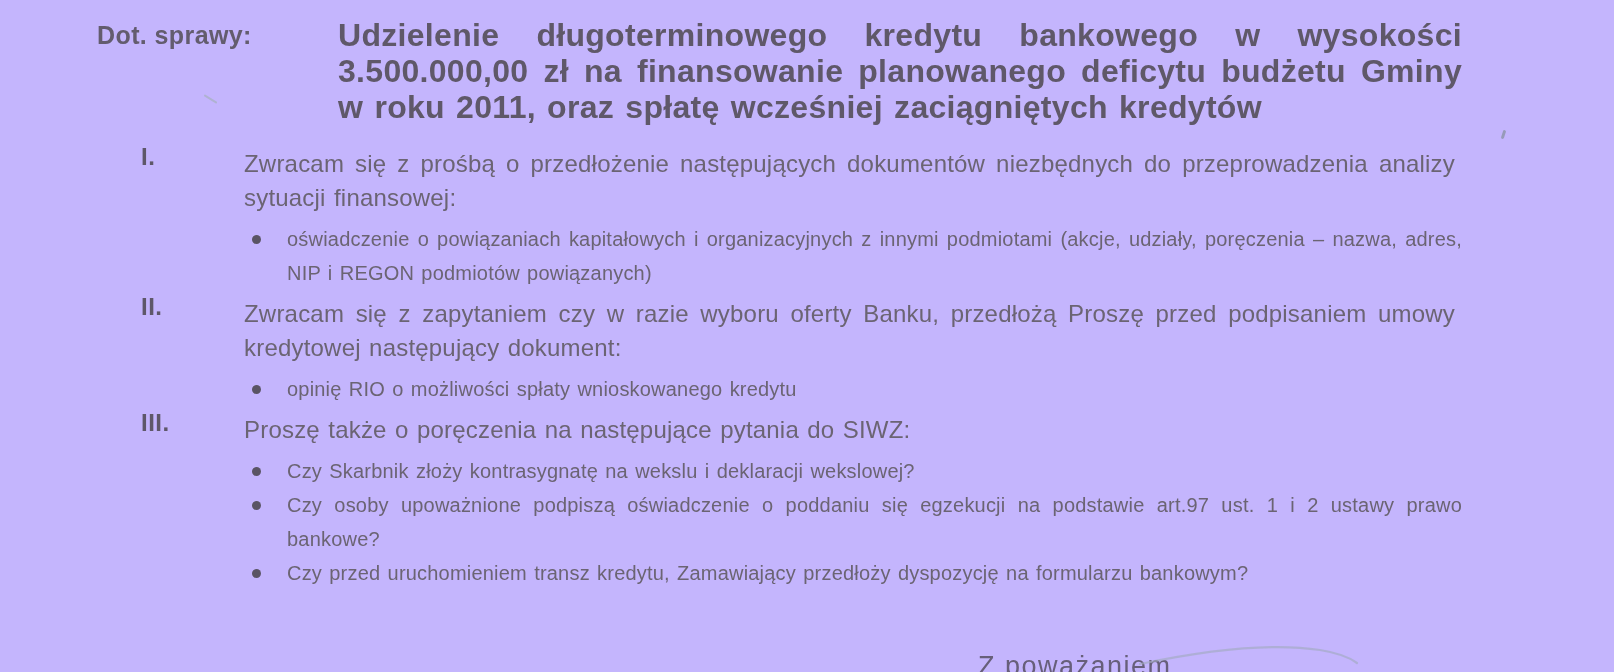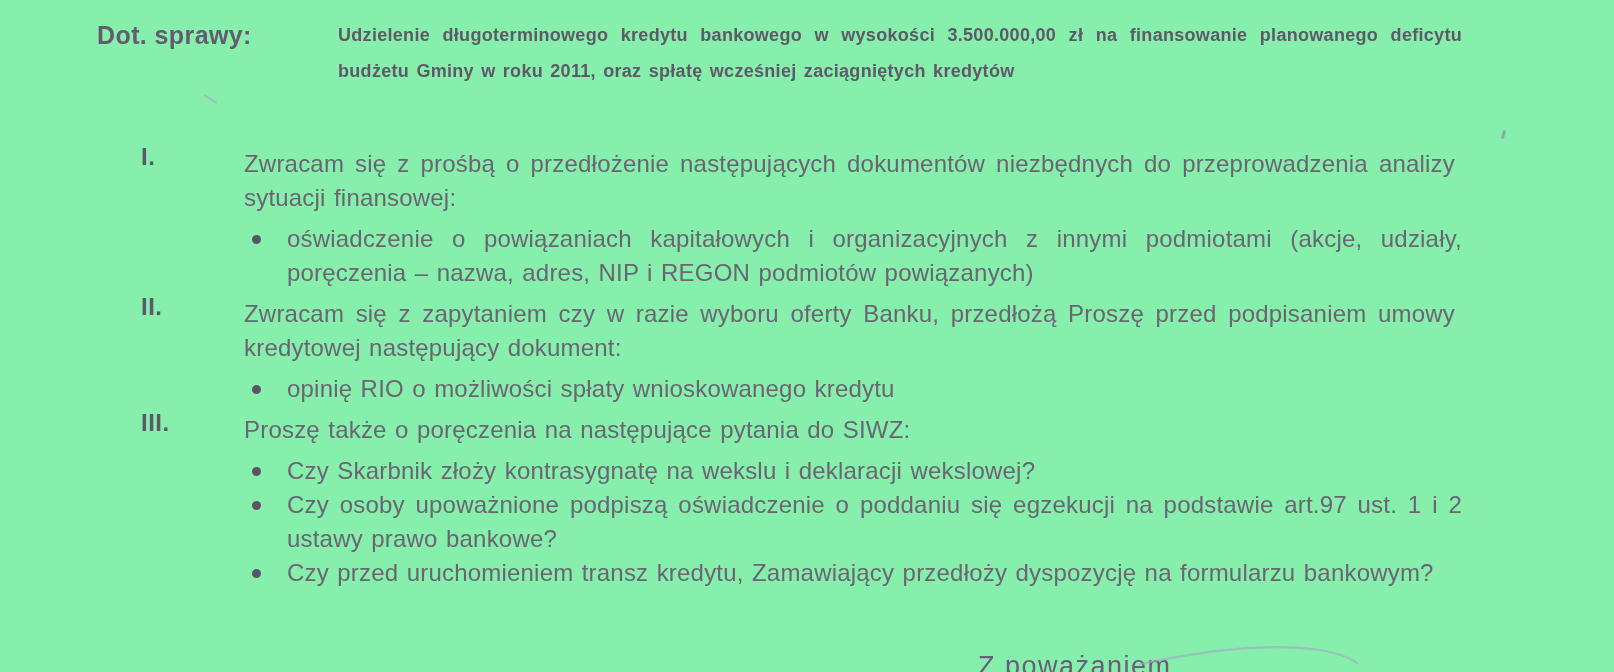--- a/index.html
+++ b/index.html
@@ -1,20 +1,20 @@
 <!DOCTYPE html>
 <html lang="pl"><head>
 <meta charset="utf-8">
 <style>
   html, body { margin: 0; padding: 0; }
   .doc {
     position: relative;
     width: 1614px;
     height: 672px;
-    background: #86efac;
+    background: #c4b5fd;
     overflow: hidden;
     font-family: "Liberation Sans", sans-serif;
     color: #6b6473;
   }
 
   
   .subject-row {
     position: absolute;
     top: 17px;
     left: 97px;
@@ -25,21 +25,21 @@
   .subject-label {
     flex: 0 0 241px;
     font-size: 25px;
     font-weight: 700;
     letter-spacing: 0.4px;
     color: #635c6e;
     line-height: 36px;
   }
   .subject-text {
     flex: 1 1 auto;
-    font-size: 18px;
+    font-size: 32px;
     font-weight: 700;
     letter-spacing: 0.3px;
     color: #5f5869;
     line-height: 36px;
     text-align: justify;
     text-justify: inter-word;
     word-spacing: 2px;
   }
 
   
@@ -76,21 +76,21 @@
     word-spacing: 1.5px;
   }
   ul.bullets {
     margin: 0;
     padding: 0;
     list-style: none;
   }
   ul.bullets li {
     position: relative;
     padding-left: 50px;
-    font-size: 24px;
+    font-size: 20px;
     line-height: 34px;
     letter-spacing: 0.2px;
     color: #6b6473;
     text-align: justify;
     text-justify: inter-word;
     word-spacing: 1.5px;
   }
   .bullet-dot {
     position: absolute;
     left: 15px;

